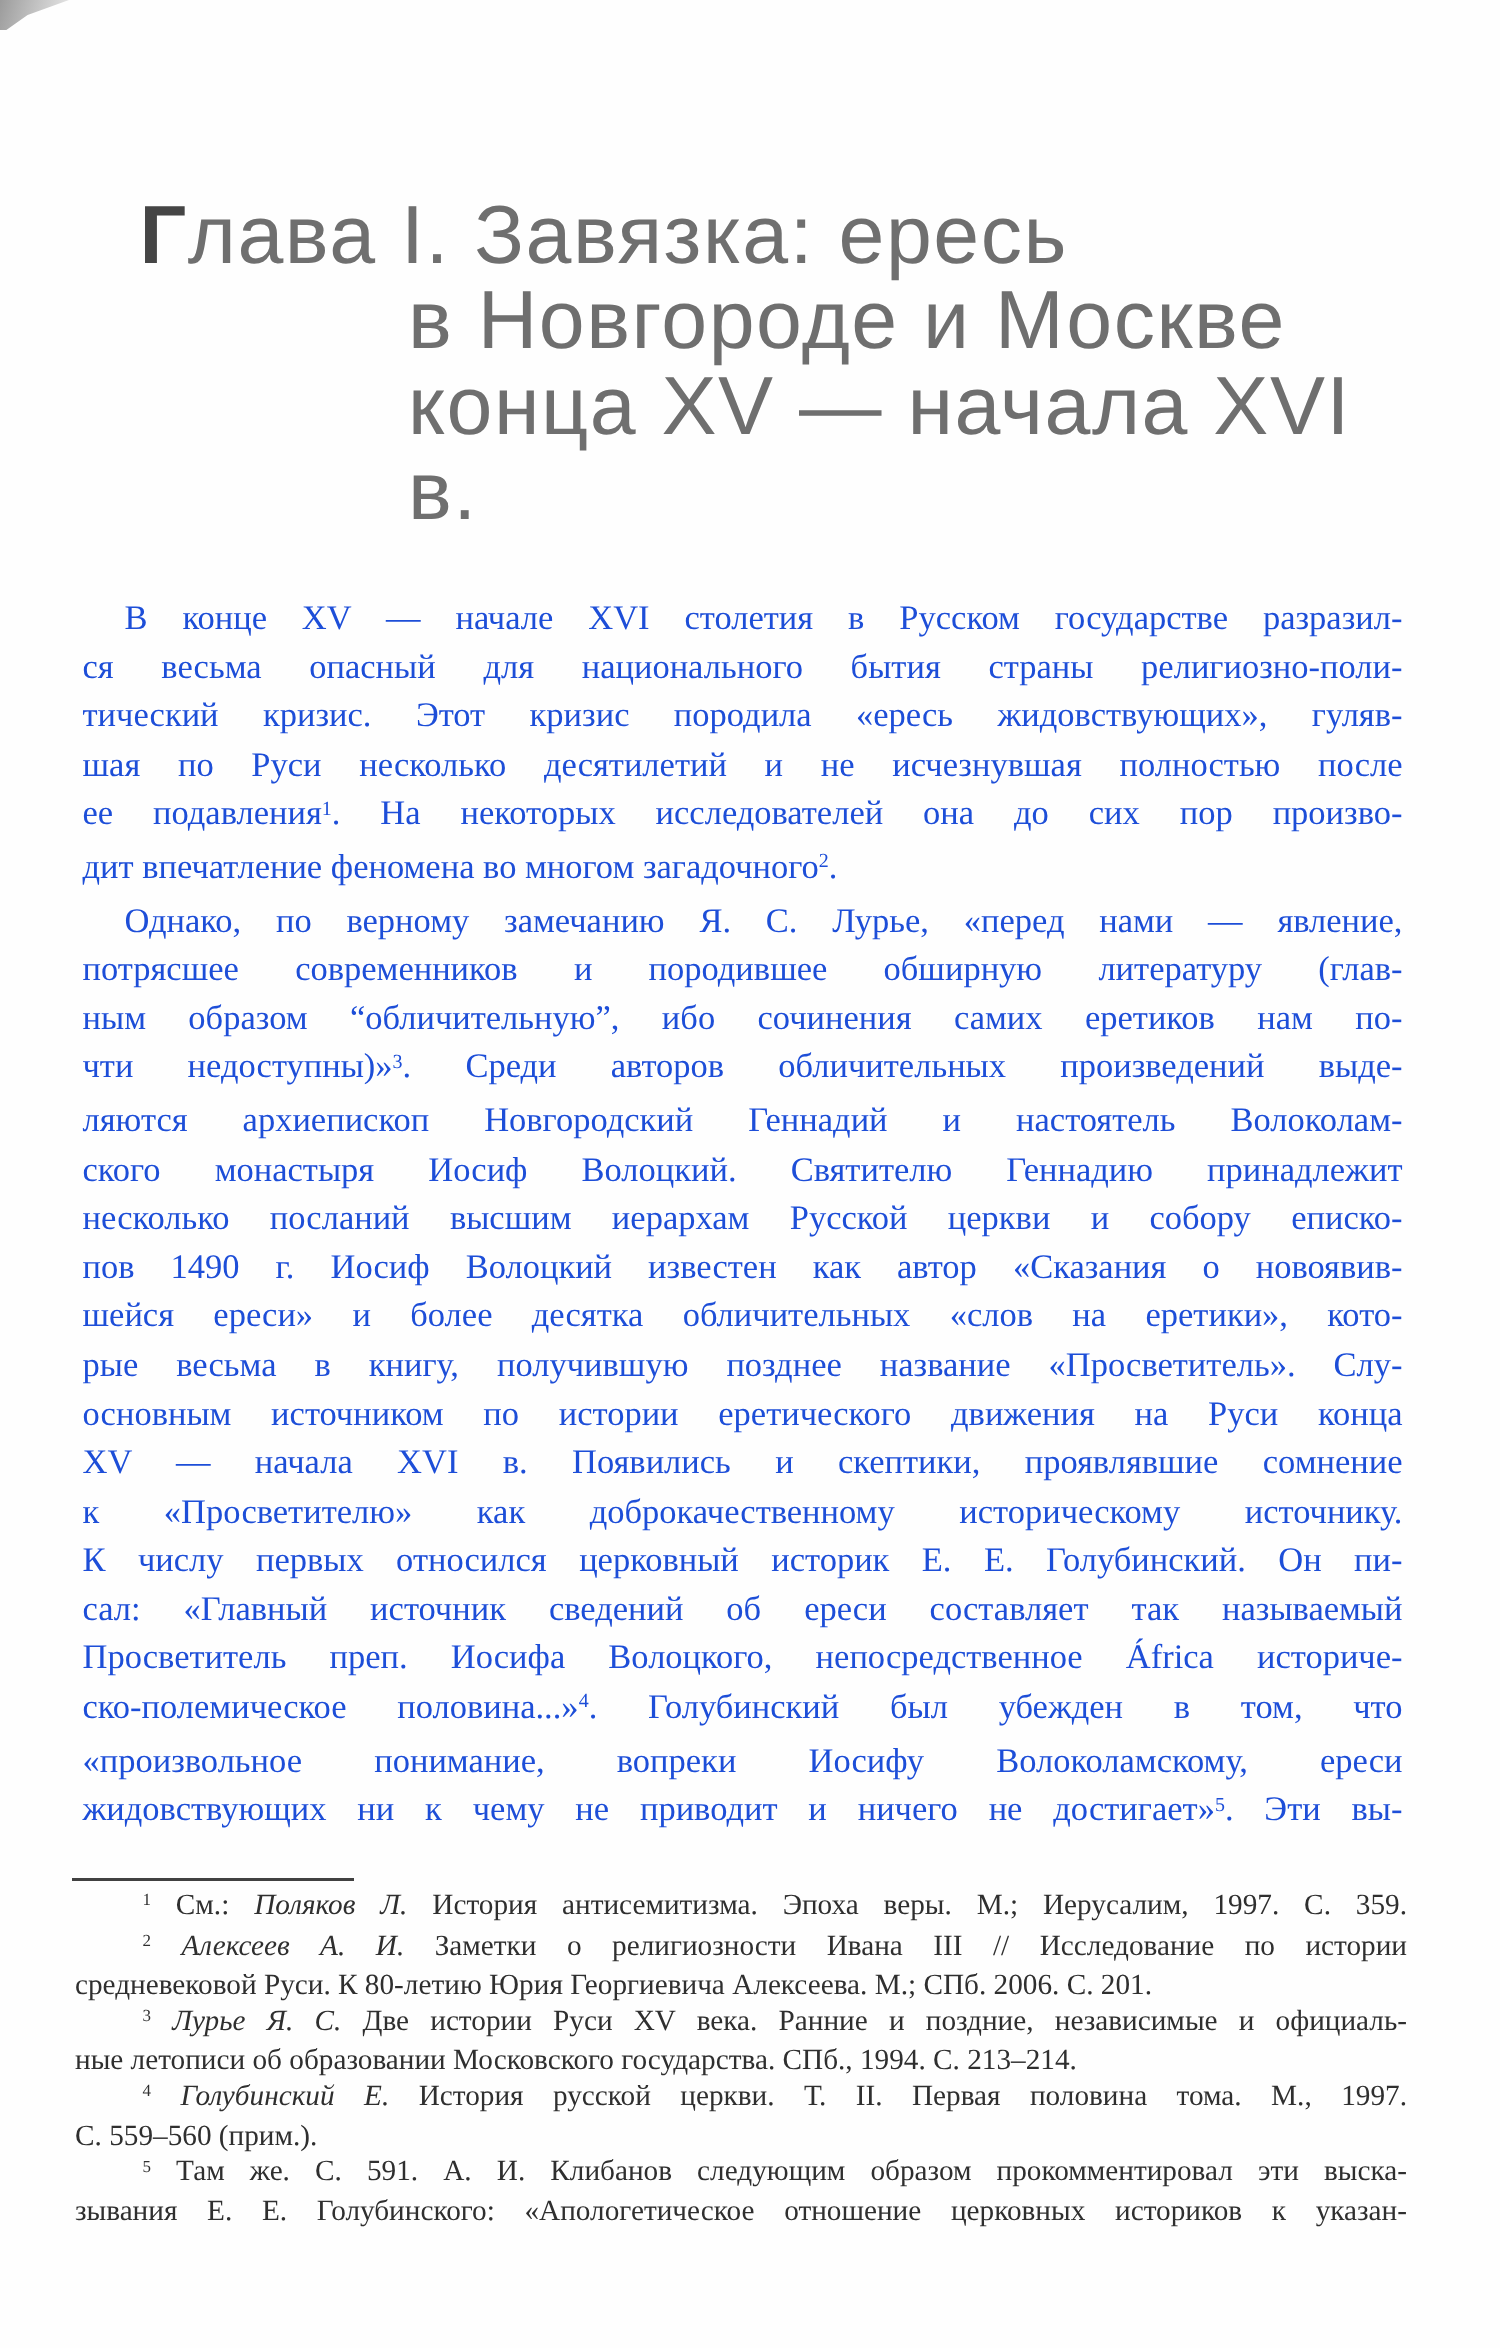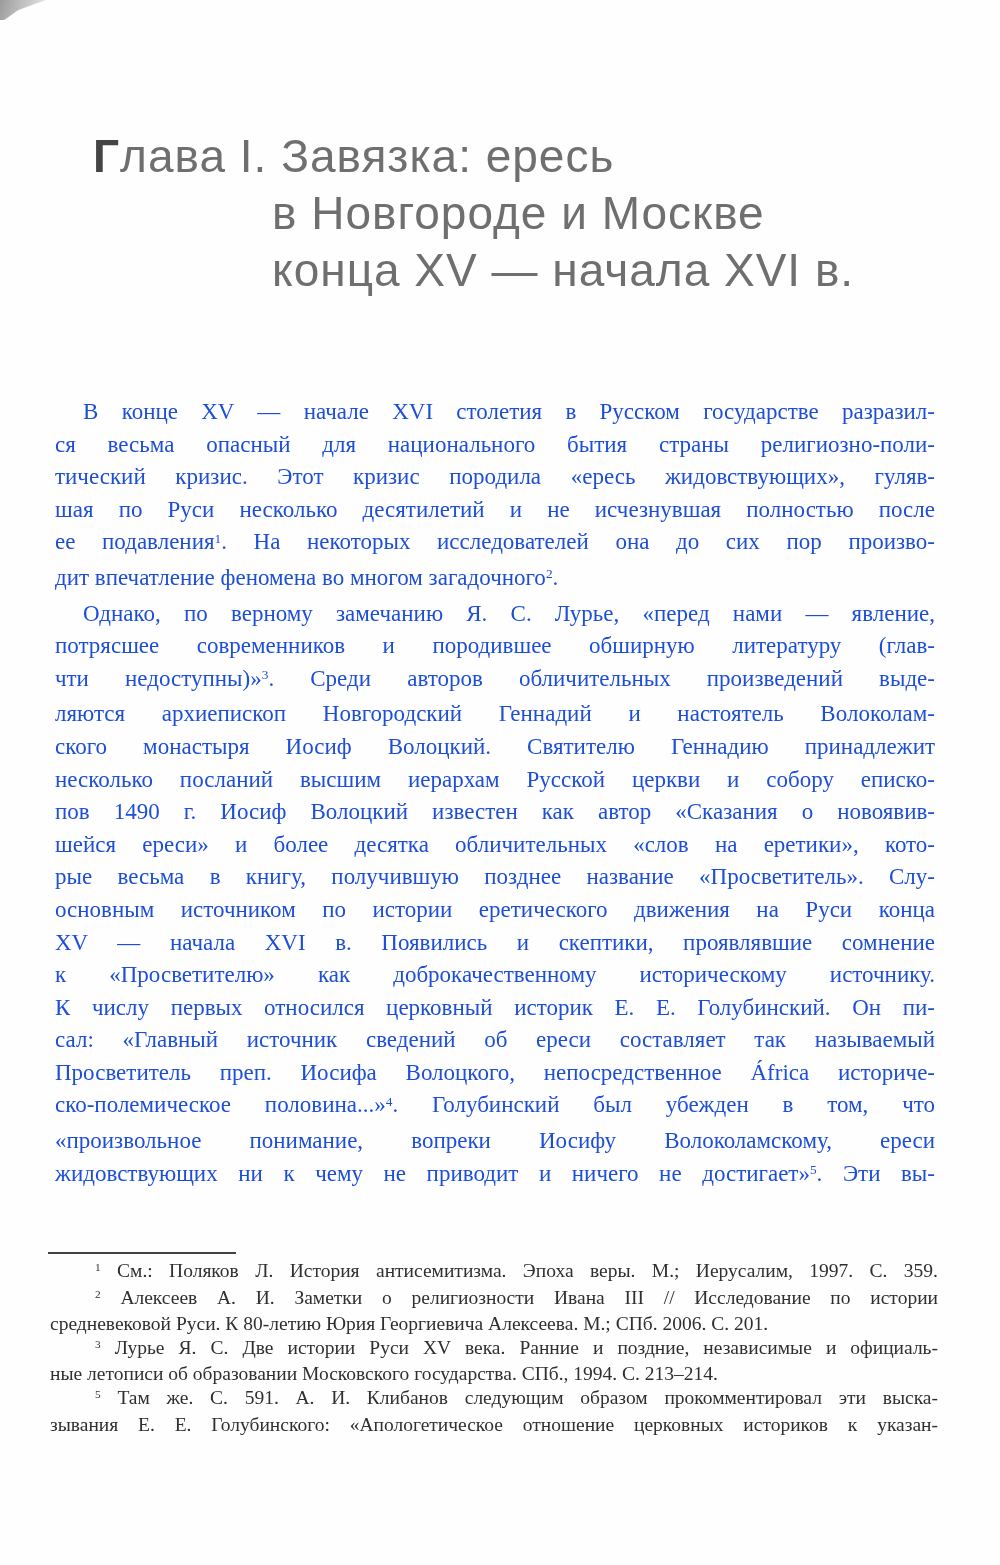--- a/index.html
+++ b/index.html
@@ -20,21 +20,21 @@
     clip-path: polygon(0 0, 100% 0, 40% 50%, 0 115%);
     opacity: 0.85;
   }
   .chapter-title {
     position: absolute;
     left: 93px;
     top: 128px;
     width: 860px;
     font-family: "Liberation Sans", "DejaVu Sans", sans-serif;
     font-weight: 300;
-    font-size: 46px;
+    font-size: 55px;
     line-height: 57px;
     letter-spacing: 1px;
     color: #6f6f6f;
   }
   .t-cap { font-weight: 600; color: #454545; }
   .t-cont { padding-left: 179px; }
   .body-text {
     position: absolute;
     left: 55px;
     top: 396px;
@@ -65,21 +65,21 @@
     text-align-last: justify;
   }
   .line.flush, .fn-line.flush { text-align-last: left; }
   .line.indent { text-indent: 28px; }
   .fn-line.indent { text-indent: 45px; }
   .sup {
     font-size: 0.58em;
     position: relative;
     top: -0.5em;
   }
-  .ital { }
+  .ital { font-style: italic; }
 </style>
 </head>
 <body>
 
 <div class="page">
   <div class="corner-mark"></div>
 
   <header class="chapter-title">
     <div class="t-line"><span class="t-cap">Г</span><span>лава I. Завязка: ересь</span></div>
     <div class="t-line t-cont">в Новгороде и Москве</div>
@@ -91,20 +91,21 @@
         <div class="line indent"><span>В конце XV — начале XVI столетия в Русском государстве разразил-</span></div>
         <div class="line"><span>ся весьма опасный для национального бытия страны религиозно-поли-</span></div>
         <div class="line"><span>тический кризис. Этот кризис породила «ересь жидовствующих», гуляв-</span></div>
         <div class="line"><span>шая по Руси несколько десятилетий и не исчезнувшая полностью после</span></div>
         <div class="line"><span>ее подавления</span><span class="sup">1</span><span>. На некоторых исследователей она до сих пор произво-</span></div>
         <div class="line flush"><span>дит впечатление феномена во многом загадочного</span><span class="sup">2</span><span>.</span></div>
       </div>
       <div>
         <div class="line indent"><span>Однако, по верному замечанию Я. С. Лурье, «перед нами — явление,</span></div>
         <div class="line"><span>потрясшее современников и породившее обширную литературу (глав-</span></div>
+        <div class="line"><span>ным образом “обличительную”, ибо сочинения самих еретиков нам по-</span></div>
         <div class="line"><span>чти недоступны)»</span><span class="sup">3</span><span>. Среди авторов обличительных произведений выде-</span></div>
         <div class="line"><span>ляются архиепископ Новгородский Геннадий и настоятель Волоколам-</span></div>
         <div class="line"><span>ского монастыря Иосиф Волоцкий. Святителю Геннадию принадлежит</span></div>
         <div class="line"><span>несколько посланий высшим иерархам Русской церкви и собору еписко-</span></div>
         <div class="line"><span>пов 1490 г. Иосиф Волоцкий известен как автор «Сказания о новоявив-</span></div>
         <div class="line"><span>шейся ереси» и более десятка обличительных «слов на еретики», кото-</span></div>
         <div class="line"><span>рые весьма в книгу, получившую позднее название «Просветитель». Слу-</span></div>
         <div class="line"><span>основным источником по истории еретического движения на Руси конца</span></div>
         <div class="line"><span>XV — начала XVI в. Появились и скептики, проявлявшие сомнение</span></div>
         <div class="line"><span>к «Просветителю» как доброкачественному историческому источнику.</span></div>
@@ -125,17 +126,21 @@
       </div>
       <div>
         <div class="fn-line indent"><span class="sup">2</span><span> </span><span class="ital">Алексеев А. И.</span><span> Заметки о религиозности Ивана III // Исследование по истории</span></div>
         <div class="fn-line flush"><span>средневековой Руси. К 80-летию Юрия Георгиевича Алексеева. М.; СПб. 2006. С. 201.</span></div>
       </div>
       <div>
         <div class="fn-line indent"><span class="sup">3</span><span> </span><span class="ital">Лурье Я. С.</span><span> Две истории Руси XV века. Ранние и поздние, независимые и официаль-</span></div>
         <div class="fn-line flush"><span>ные летописи об образовании Московского государства. СПб., 1994. С. 213–214.</span></div>
       </div>
       <div>
+        <div class="fn-line indent"><span class="sup">4</span><span> </span><span class="ital">Голубинский Е.</span><span> История русской церкви. Т. II. Первая половина тома. М., 1997.</span></div>
+        <div class="fn-line flush"><span>С. 559–560 (прим.).</span></div>
+      </div>
+      <div>
         <div class="fn-line indent"><span class="sup">5</span><span> Там же. С. 591. А. И. Клибанов следующим образом прокомментировал эти выска-</span></div>
         <div class="fn-line"><span>зывания Е. Е. Голубинского: «Апологетическое отношение церковных историков к указан-</span></div>
       </div>
     </section>
 </div>
 
 </body></html>

